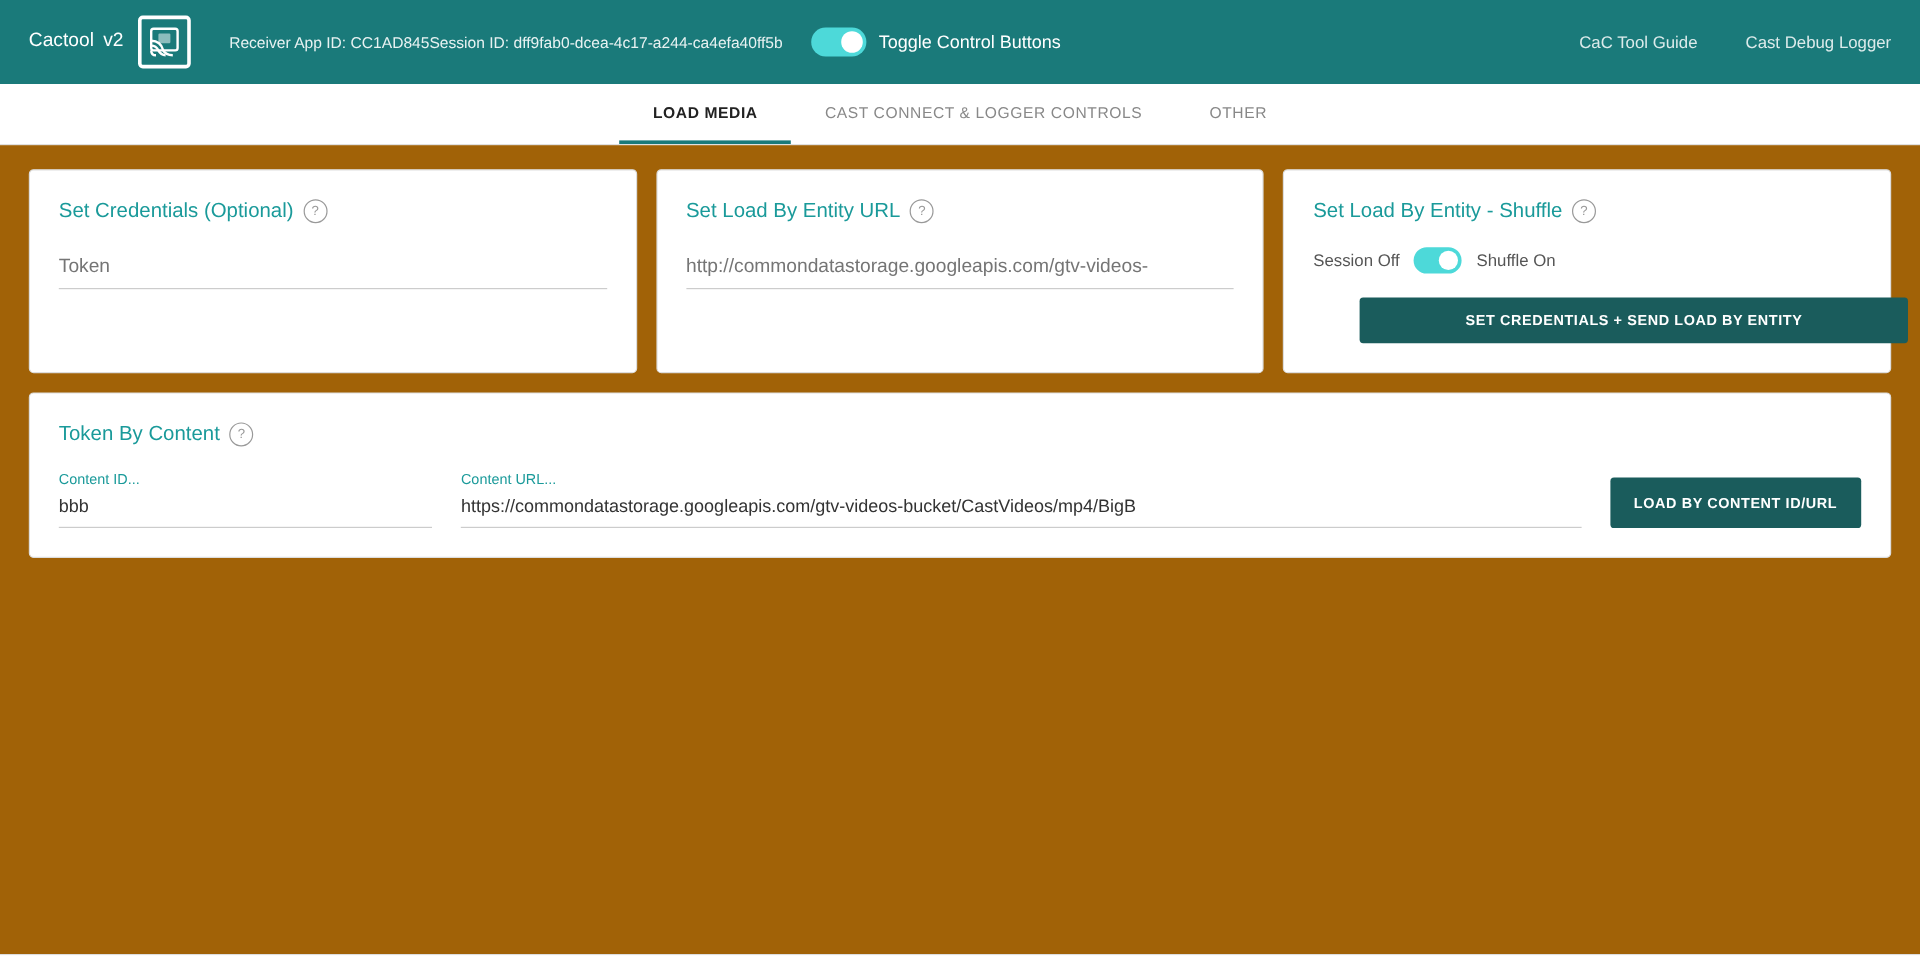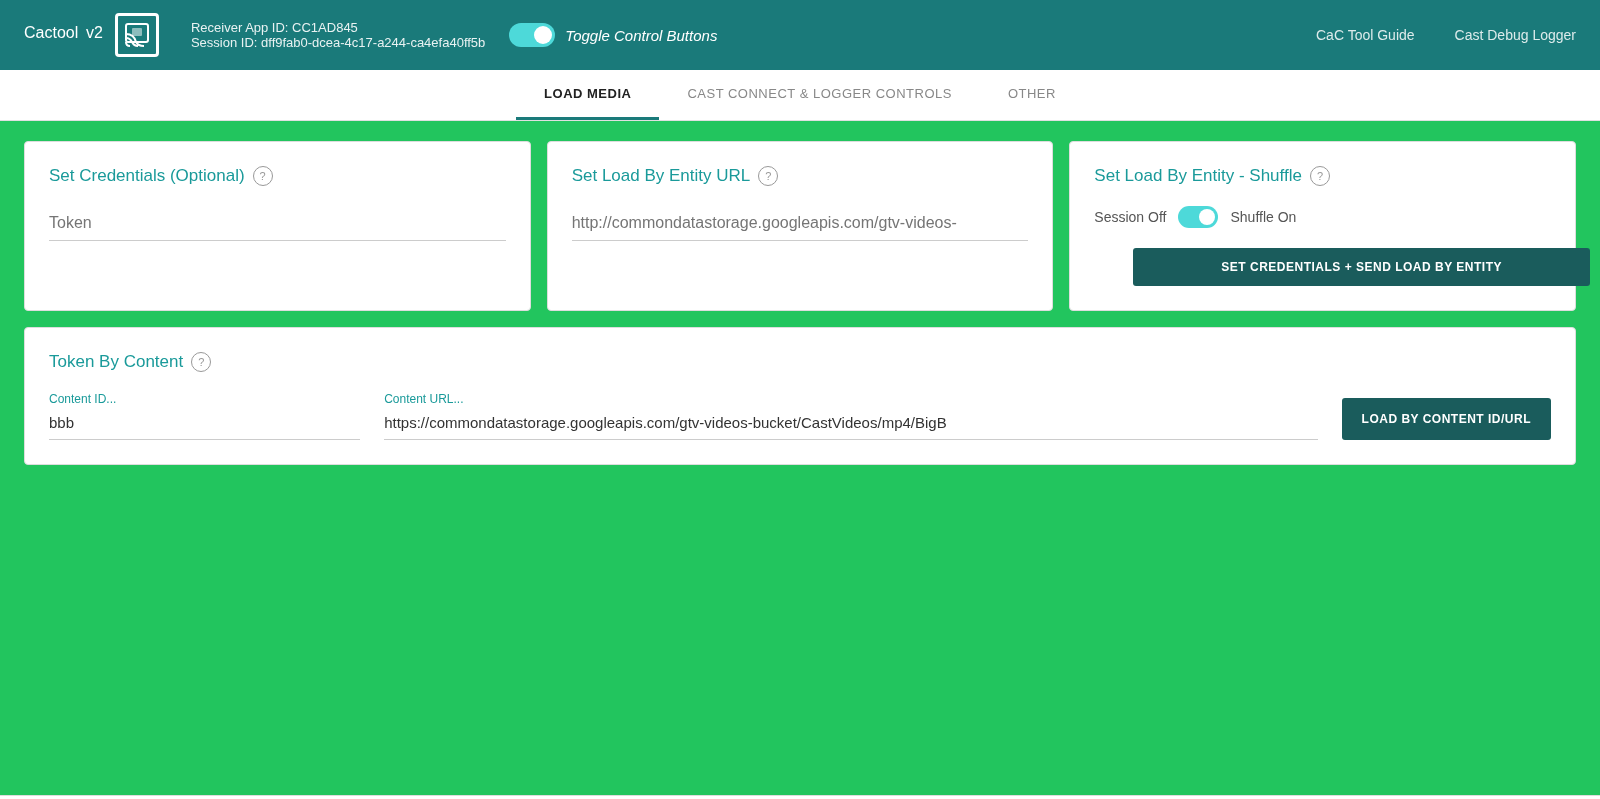--- a/index.html
+++ b/index.html
@@ -33,31 +33,30 @@
       width: 44px;
       height: 44px;
       border: 3px solid white;
       border-radius: 4px;
       display: flex;
       align-items: center;
       justify-content: center;
     }
     .header-session {
       display: flex;
-      flex-direction: column;
+      flex-direction: row;
       font-size: 13px;
       color: rgba(255,255,255,0.9);
       margin-right: 24px;
     }
     .toggle-section {
       display: flex;
       align-items: center;
       gap: 10px;
       margin-right: auto;
-      font-style: italic;
     }
     .toggle-label {
       font-size: 15px;
       color: white;
     }
     .toggle-switch {
       width: 46px;
       height: 24px;
       background: #4dd9d9;
       border-radius: 12px;
@@ -105,21 +104,21 @@
     }
     .tab-item.active {
       color: #222;
       border-bottom-color: #1a7a7a;
       font-weight: 700;
     }
 
     
     .main-content {
       padding: 20px 24px;
-      background: #22c55e;
+      background: #a16207;
       min-height: calc(799px - 70px - 55px);
     }
 
     
     .cards-row {
       display: flex;
       gap: 16px;
       margin-bottom: 16px;
     }
 

